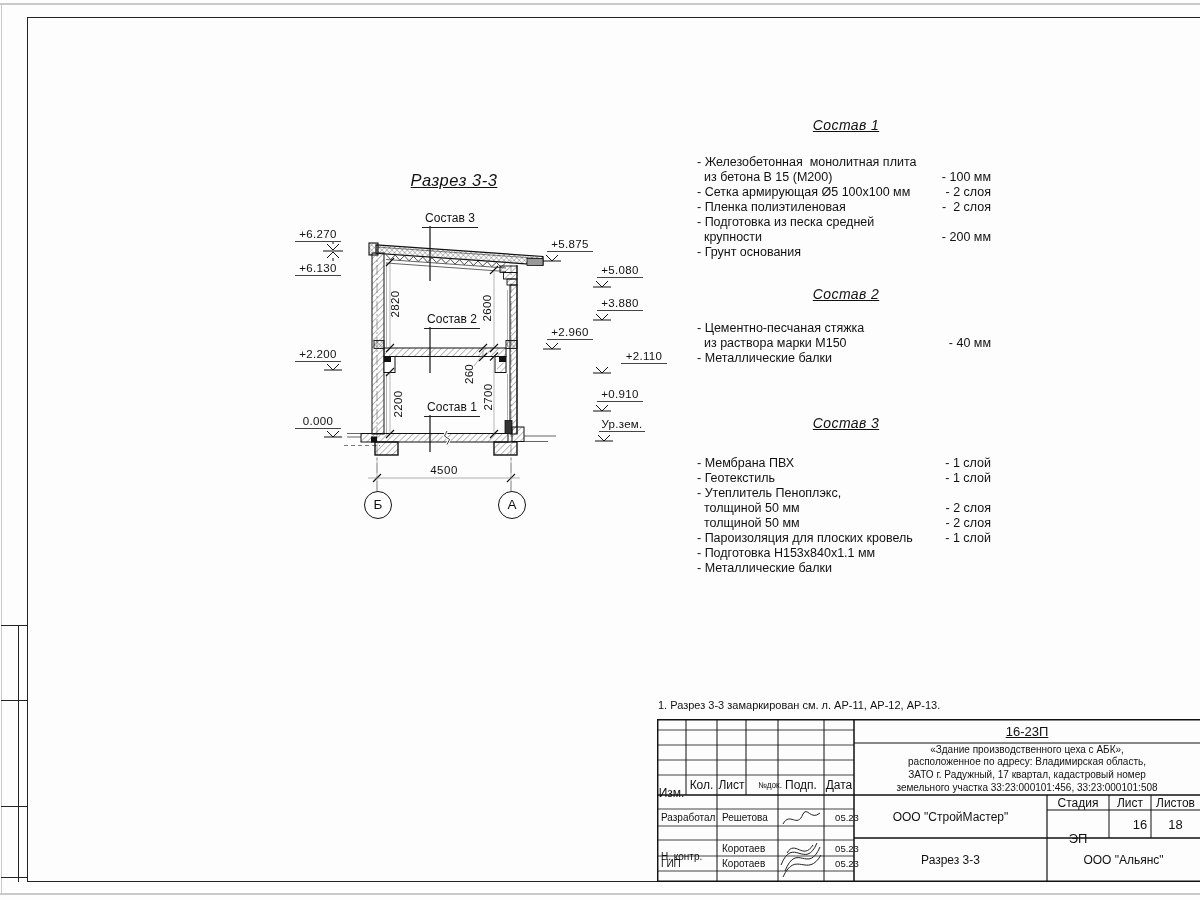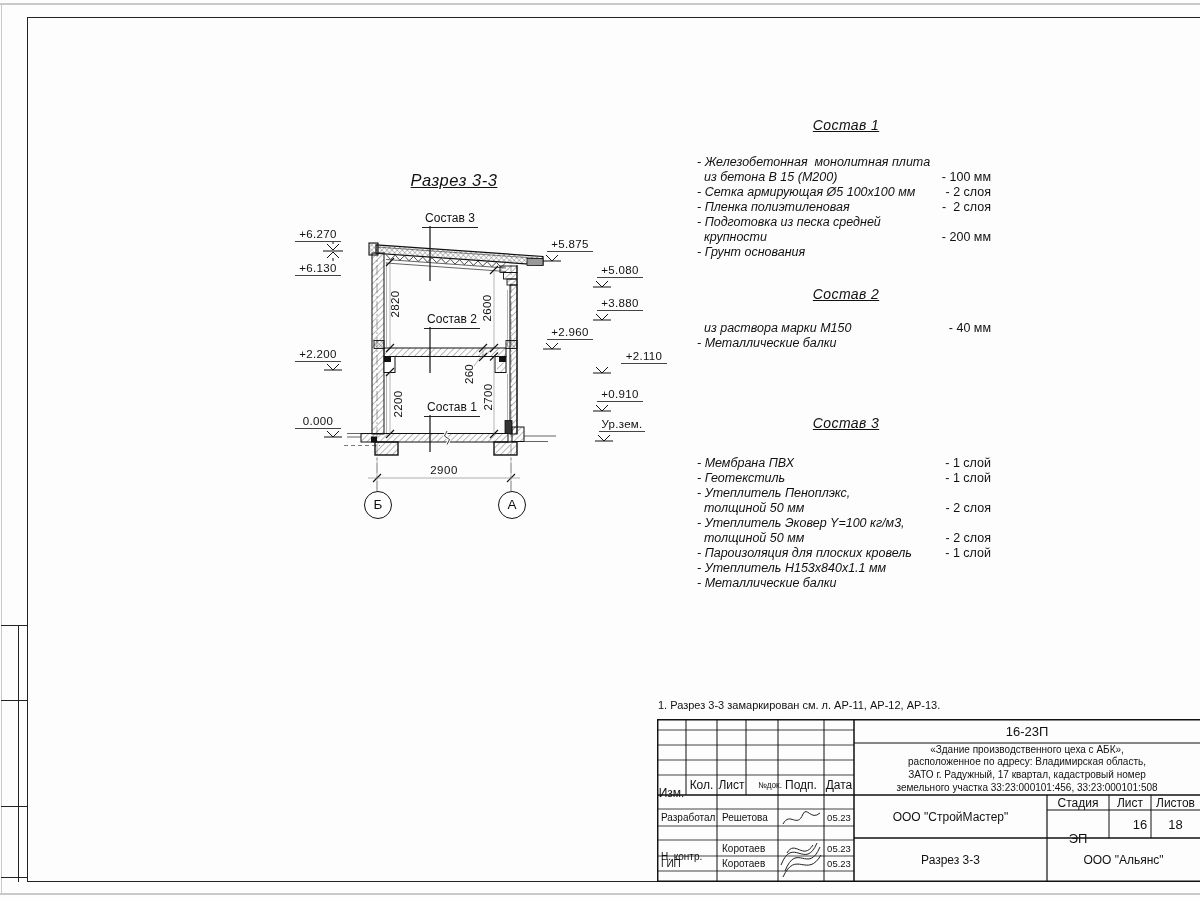--- a/index.html
+++ b/index.html
@@ -12,27 +12,27 @@
   .dtitle{font-size:16.5px;font-style:italic;text-decoration:underline;text-align:center;letter-spacing:.5px;}
   .slabel{font-size:12px;text-align:center;border-bottom:1px solid #222;padding-bottom:2px;}
   .elv{position:absolute;width:46px;font-size:11.5px;border-bottom:1px solid #444;padding-bottom:1px;text-align:center;letter-spacing:.3px;}
   .vdim{position:absolute;width:44px;height:14px;font-size:11.5px;text-align:center;transform:rotate(-90deg);letter-spacing:.3px;}
   .hdim{position:absolute;font-size:11.5px;text-align:center;letter-spacing:.5px;}
   .bub{position:absolute;width:26px;height:26px;border:1.2px solid #111;border-radius:50%;text-align:center;line-height:26px;font-size:13.5px;background:#fff;}
   
   .spec-title{position:absolute;width:298px;text-align:center;font-size:14px;font-style:italic;text-decoration:underline;letter-spacing:.4px;}
   .spec-rows{position:absolute;width:298px;}
   .spec-row{display:flex;justify-content:space-between;height:15px;line-height:15px;font-size:12.5px;}
-  .spec-row .t{white-space:pre;font-style:italic;}
+  .spec-row .t{white-space:pre;}
   .spec-row .v{white-space:pre;text-align:right;padding-right:4px;}
   .note{position:absolute;font-size:11px;}
   
   #tb{position:absolute;left:657px;top:719px;width:543px;height:163px;}
   #tb .cell{position:absolute;display:flex;align-items:center;justify-content:center;text-align:center;}
-  .f12{font-size:12px;} .f13{font-size:13px;} .f10{font-size:10px;} .f8{font-size:8.2px;} .f95{font-size:9.5px;}
+  .f12{font-size:12px;} .f13{font-size:13px;} .f10{font-size:10px;} .f8{font-size:8.2px;} .f95{font-size:9.5px;padding-left:8px;}
   .left-al{justify-content:flex-start !important;text-align:left !important;padding-left:3px;}
   .desc{font-size:10px;line-height:12.6px;}
 </style>
 </head>
 <body>
 
 <div id="page">
 
   <div class="edge" style="left:0;top:3px;width:1200px;height:1.5px;"></div>
   <div class="edge" style="left:0;top:893px;width:1200px;height:1.5px;"></div>
@@ -124,21 +124,21 @@
   <div class="abs dtitle" style="left:394px;top:171px;width:120px;">Разрез 3-3</div>
   <div class="abs slabel" style="left:422px;top:211px;width:56px;">Состав 3</div>
   <div class="abs slabel" style="left:424px;top:312px;width:56px;">Состав 2</div>
   <div class="abs slabel" style="left:424px;top:400px;width:56px;">Состав 1</div>
 
   <div class="vdim" style="left:374px;top:297px;">2820</div>
   <div class="vdim" style="left:466px;top:301px;">2600</div>
   <div class="vdim" style="left:377px;top:397px;">2200</div>
   <div class="vdim" style="left:448px;top:367px;">260</div>
   <div class="vdim" style="left:467px;top:390px;">2700</div>
-  <div class="hdim" style="left:415px;top:464px;width:58px;">2900</div>
+  <div class="hdim" style="left:415px;top:464px;width:58px;">4500</div>
 
   <div class="bub" style="left:364px;top:491px;">Б</div>
   <div class="bub" style="left:498px;top:491px;">А</div>
 
   <div class="elv" style="left:295px;top:228px;">+6.270</div>
   <div class="elv" style="left:295px;top:262px;">+6.130</div>
   <div class="elv" style="left:295px;top:348px;">+2.200</div>
   <div class="elv" style="left:295px;top:415px;">0.000</div>
   <div class="elv" style="left:547px;top:238px;">+5.875</div>
   <div class="elv" style="left:597px;top:264px;">+5.080</div>
@@ -176,20 +176,24 @@
     </div>
       <div class="spec-row">
       <span class="t">- Грунт основания</span>
       <span class="v"></span>
     </div>
     </div>
 
   <div class="spec-title" style="left:697px;top:286px;">Состав 2</div>
   <div class="spec-rows" style="left:697px;top:321px;">
       <div class="spec-row">
+      <span class="t">- Цементно-песчаная стяжка</span>
+      <span class="v"></span>
+    </div>
+      <div class="spec-row">
       <span class="t">  из раствора марки М150</span>
       <span class="v">- 40 мм</span>
     </div>
       <div class="spec-row">
       <span class="t">- Металлические балки</span>
       <span class="v"></span>
     </div>
     </div>
 
   <div class="spec-title" style="left:697px;top:415px;">Состав 3</div>
@@ -204,33 +208,29 @@
     </div>
       <div class="spec-row">
       <span class="t">- Утеплитель Пеноплэкс,</span>
       <span class="v"></span>
     </div>
       <div class="spec-row">
       <span class="t">  толщиной 50 мм</span>
       <span class="v">- 2 слоя</span>
     </div>
       <div class="spec-row">
-      <span class="t">- Утеплитель Эковер Y=100 кг/м3,</span>
-      <span class="v"></span>
-    </div>
-      <div class="spec-row">
       <span class="t">  толщиной 50 мм</span>
       <span class="v">- 2 слоя</span>
     </div>
       <div class="spec-row">
       <span class="t">- Пароизоляция для плоских кровель</span>
       <span class="v">- 1 слой</span>
     </div>
       <div class="spec-row">
-      <span class="t">- Утеплитель Н153х840х1.1 мм</span>
+      <span class="t">- Подготовка Н153х840х1.1 мм</span>
       <span class="v"></span>
     </div>
       <div class="spec-row">
       <span class="t">- Металлические балки</span>
       <span class="v"></span>
     </div>
     </div>
 
   <div class="note" style="left:658px;top:699px;">1. Разрез 3-3 замаркирован см. л. АР-11, АР-12, АР-13.</div>
 
@@ -248,21 +248,21 @@
         <path d="M452,76 V119 M494,76 V119 M390,91 H543" stroke-width="1"></path>
       </g>
       <g stroke="#222" stroke-width="1" fill="none">
         <path d="M126,105 C133,92 140,110 146,95 C150,87 154,102 163,94"></path>
       </g>
       <g stroke="#222" stroke-width="1" fill="none">
         <path d="M124,146 C136,116 148,152 160,124 M128,152 C140,122 151,156 163,128 M126,158 C139,130 150,160 164,136 M130,134 C138,120 146,142 156,126"></path>
       </g>
     </svg>
 
-    <div class="cell f13" style="left:197px;top:1px;width:346px;height:22px;">16-23П</div>
+    <div class="cell f13" style="left:197px;top:1px;width:346px;height:22px;text-decoration:underline;">16-23П</div>
     <div class="cell desc" style="left:197px;top:24px;width:346px;height:52px;flex-direction:column;">
       <div>«Здание производственного цеха с АБК»,</div>
       <div>расположенное по адресу: Владимирская область,</div>
       <div>ЗАТО г. Радужный, 17 квартал, кадастровый номер</div>
       <div>земельного участка 33:23:000101:456, 33:23:000101:508</div>
     </div>
 
     <div class="cell f12" style="left:0;top:56px;width:29px;height:36px;">Изм.</div>
     <div class="cell f12" style="left:29px;top:56px;width:31px;height:20px;">Кол.</div>
     <div class="cell f12" style="left:60px;top:56px;width:29px;height:20px;">Лист</div>

